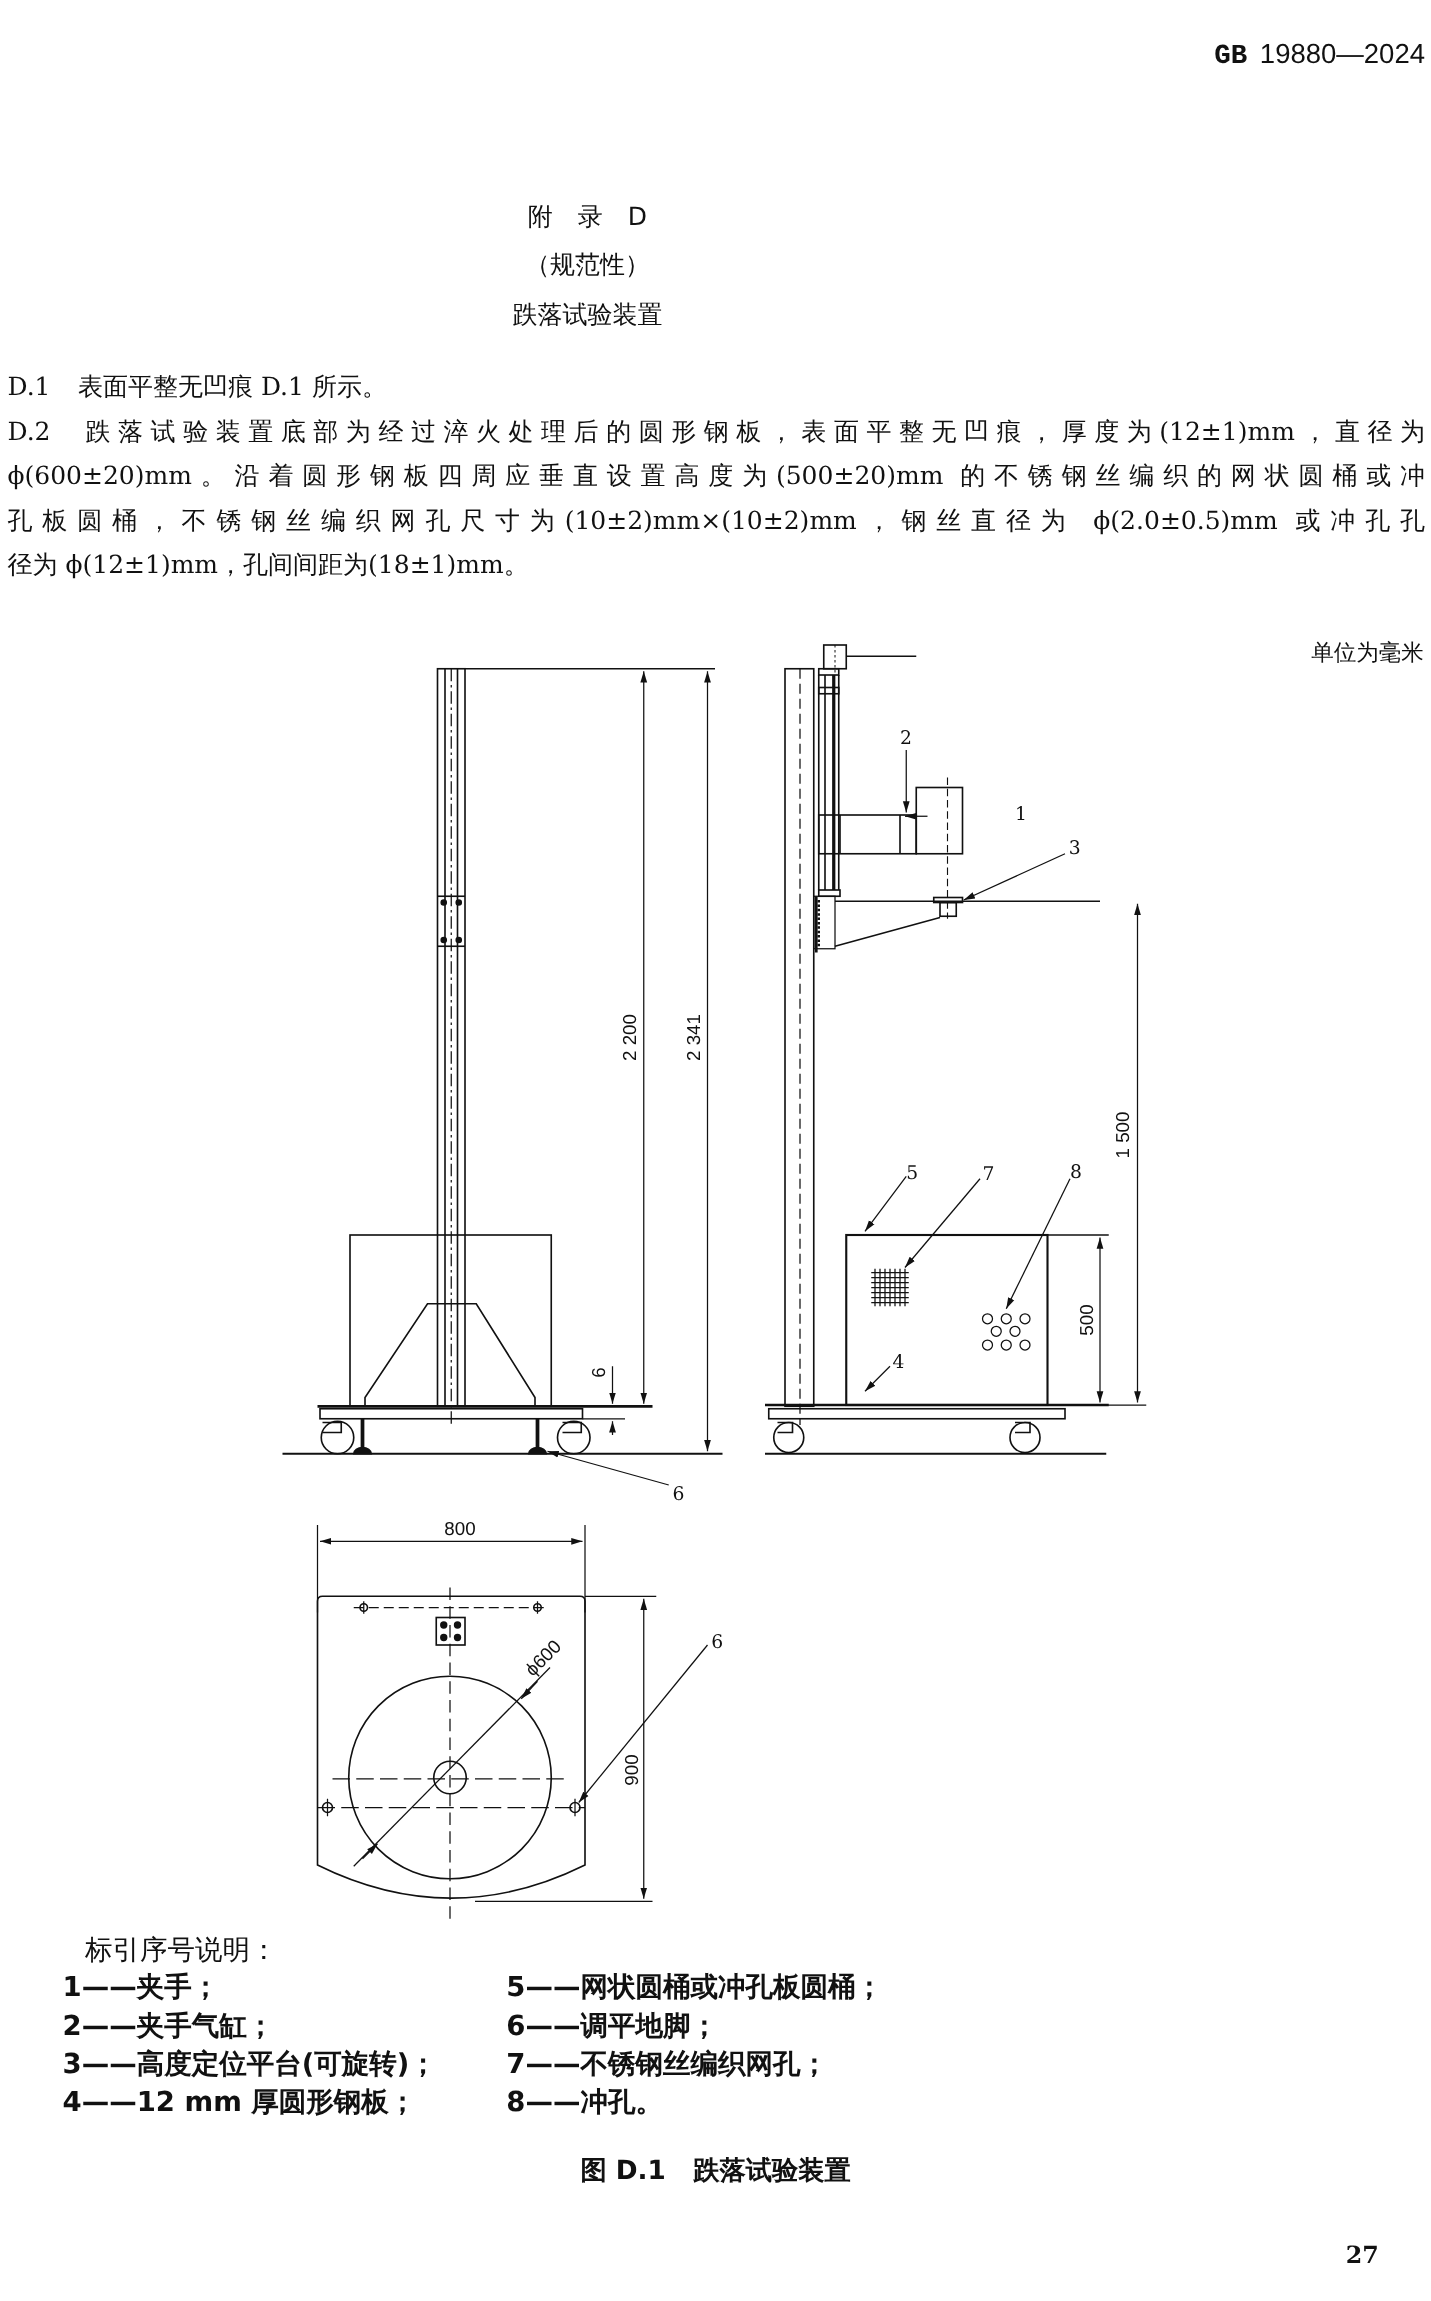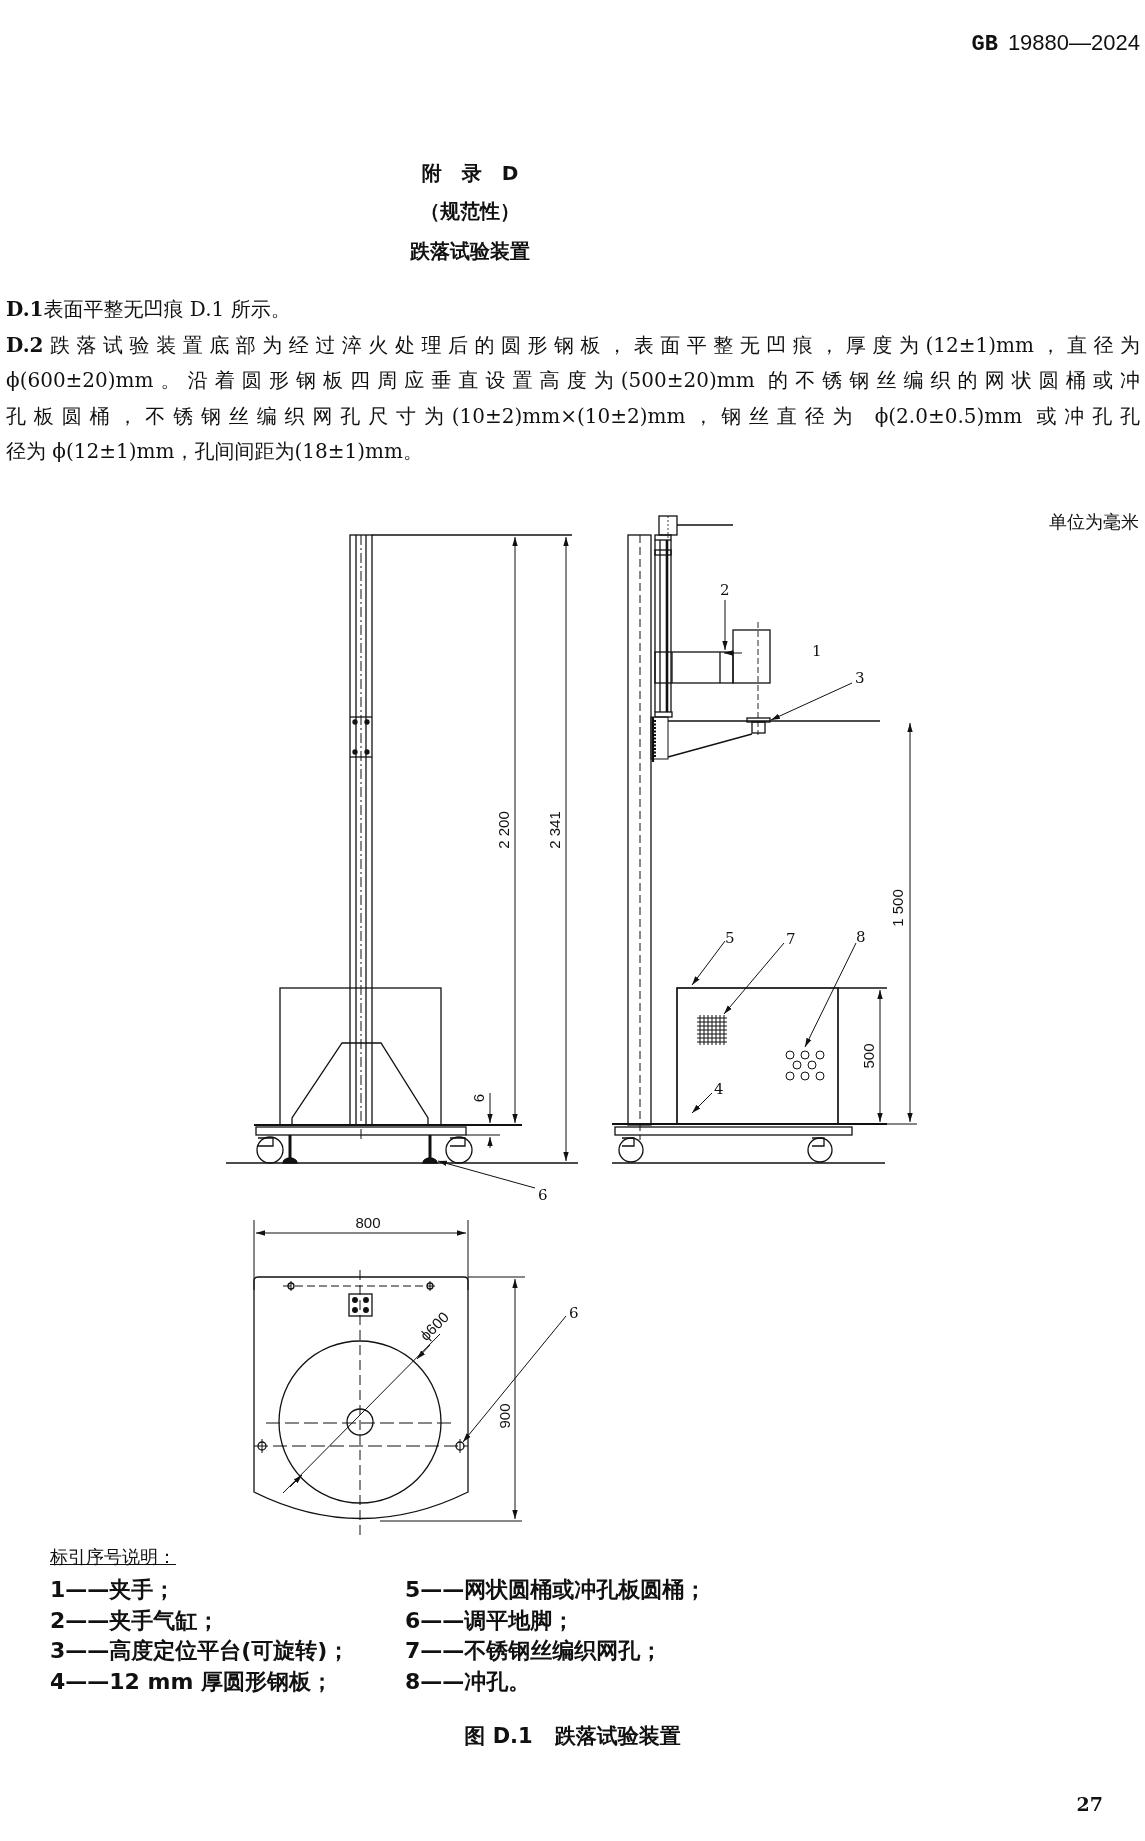--- a/index.html
+++ b/index.html
@@ -1,27 +1,27 @@
 <!DOCTYPE html>
 <html><head>
 <meta charset="utf-8">
 <style>
   html, body { margin:0; padding:0; background:#ffffff; }
   body { width:1145px; height:1841px; position:relative; overflow:hidden; color:#111; font-family:"DejaVu Serif","Liberation Serif",serif; }
   .abs { position:absolute; white-space:nowrap; }
   .hdr { right:5px; top:30px; font-size:22px; font-family:"Liberation Sans","DejaVu Sans",sans-serif; }
   .hdr b { font-family:Liberation Mono, monospace; font-weight:bold; margin-right:10px; }
-  .h1 { left:0; width:940px; text-align:center; font-family:"DejaVu Sans","Liberation Sans",sans-serif; font-weight:bold; font-size:20px; }
+  .h1 { left:0; width:940px; text-align:center; font-family:"DejaVu Sans","Liberation Sans",sans-serif; font-weight:normal; font-size:20px; }
   .para { left:6px; width:1134px; font-size:20px; line-height:35.5px; top:292px; text-align:justify; }
   .para .ln { display:block; text-align:justify; text-align-last:justify; height:35.5px; }
   .para .ln.last { text-align-last:left; }
-  .sec { font-weight:bold; }
+  .sec { font-weight:normal; margin-right:22px; }
   .unit { right:6px; top:510px; font-size:18px; font-family:"DejaVu Sans",sans-serif; }
   svg { position:absolute; left:0; top:0; }
-  .legend-title { left:50px; top:1545px; font-size:18px; font-family:"DejaVu Sans",sans-serif;text-decoration:underline; }
+  .legend-title { left:68px; top:1545px; font-size:22px; font-family:"DejaVu Sans",sans-serif; }
   .legend { left:50px; top:1575px; width:800px; font-size:22px; font-family:"DejaVu Sans",sans-serif;font-weight:bold; }
   .legend .row { display:flex; height:30.5px; align-items:center; }
   .legend .col { width:355px; }
   .caption { left:0; width:1145px; top:1722px; text-align:center; font-size:21px; font-weight:bold; font-family:"DejaVu Sans",sans-serif; }
   .caption .fig { margin-right:22px; }
   .pagenum { right:42px; top:1793px; font-size:19px;font-weight:bold; }
   .dimtxt { font-family:"Liberation Sans","DejaVu Sans",sans-serif; font-size:15px; fill:#111; }
   .calltxt { font-family:"DejaVu Serif",serif; font-size:15px; fill:#111; }
 </style>
 </head>

